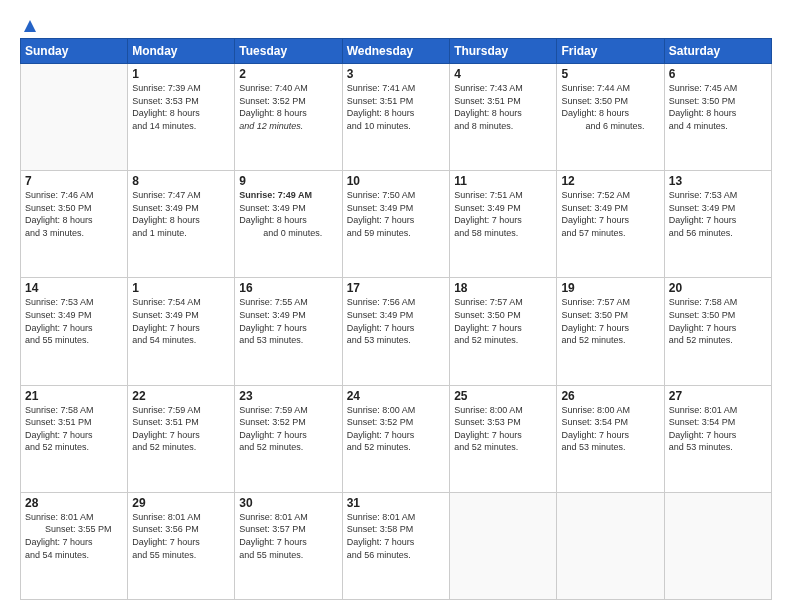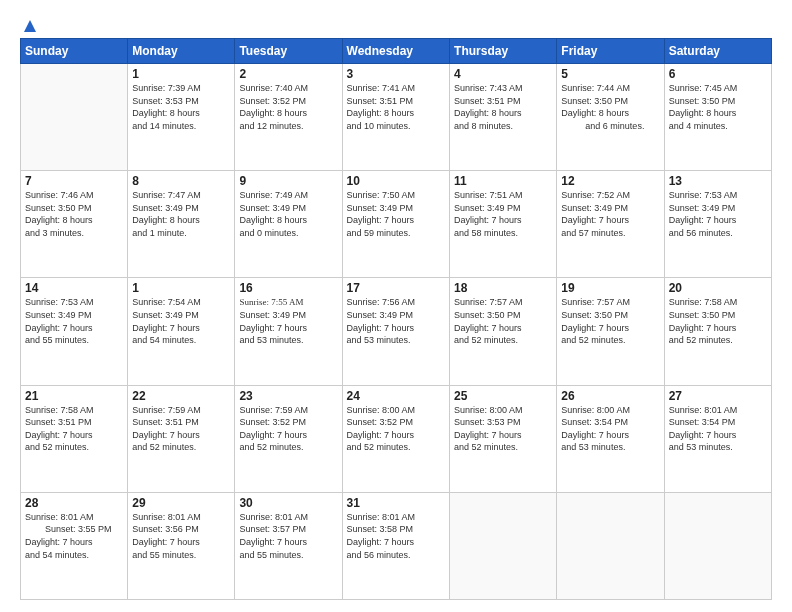--- a/index.html
+++ b/index.html
@@ -126,21 +126,21 @@
               <span style="display: block;">Daylight: 8 hours</span>
               <span style="display: block;">and 14 minutes.</span>
             </div>
           </td>
           <td>
             <span class="day-num">2</span>
             <div class="cell-text">
               <span style="display: block;">Sunrise: 7:40 AM</span>
               <span style="display: block;">Sunset: 3:52 PM</span>
               <span style="display: block;">Daylight: 8 hours</span>
-              <span style="display: block;">and 12 minutes.</span>
+              <span style="display: block; font-style: italic;">and 12 minutes.</span>
             </div>
           </td>
           <td>
             <span class="day-num">3</span>
             <div class="cell-text">
               <span style="display: block;">Sunrise: 7:41 AM</span>
               <span style="display: block;">Sunset: 3:51 PM</span>
               <span style="display: block;">Daylight: 8 hours</span>
               <span style="display: block;">and 10 minutes.</span>
             </div>
@@ -188,24 +188,24 @@
             <div class="cell-text">
               <span style="display: block;">Sunrise: 7:47 AM</span>
               <span style="display: block;">Sunset: 3:49 PM</span>
               <span style="display: block;">Daylight: 8 hours</span>
               <span style="display: block;">and 1 minute.</span>
             </div>
           </td>
           <td>
             <span class="day-num">9</span>
             <div class="cell-text">
-              <span style="display: block;">Sunrise: 7:49 AM</span>
-              <span style="display: block;">Sunset: 3:49 PM</span>
-              <span style="display: block;">Daylight: 8 hours</span>
-              <span style="display: block;">and 0 minutes.</span>
+              <span style="display: block; font-weight: bold;">Sunrise: 7:49 AM</span>
+              <span style="display: block;">Sunset: 3:49 PM</span>
+              <span style="display: block;">Daylight: 8 hours</span>
+              <span style="display: block; margin-left: 24px;">and 0 minutes.</span>
             </div>
           </td>
           <td>
             <span class="day-num">10</span>
             <div class="cell-text">
               <span style="display: block;">Sunrise: 7:50 AM</span>
               <span style="display: block;">Sunset: 3:49 PM</span>
               <span style="display: block;">Daylight: 7 hours</span>
               <span style="display: block;">and 59 minutes.</span>
             </div>
@@ -253,21 +253,21 @@
             <div class="cell-text">
               <span style="display: block;">Sunrise: 7:54 AM</span>
               <span style="display: block;">Sunset: 3:49 PM</span>
               <span style="display: block;">Daylight: 7 hours</span>
               <span style="display: block;">and 54 minutes.</span>
             </div>
           </td>
           <td>
             <span class="day-num">16</span>
             <div class="cell-text">
-              <span style="display: block; font-family: Liberation Serif, serif;">Sunrise: 7:55 AM</span>
+              <span style="display: block;">Sunrise: 7:55 AM</span>
               <span style="display: block;">Sunset: 3:49 PM</span>
               <span style="display: block;">Daylight: 7 hours</span>
               <span style="display: block;">and 53 minutes.</span>
             </div>
           </td>
           <td>
             <span class="day-num">17</span>
             <div class="cell-text">
               <span style="display: block;">Sunrise: 7:56 AM</span>
               <span style="display: block;">Sunset: 3:49 PM</span>

